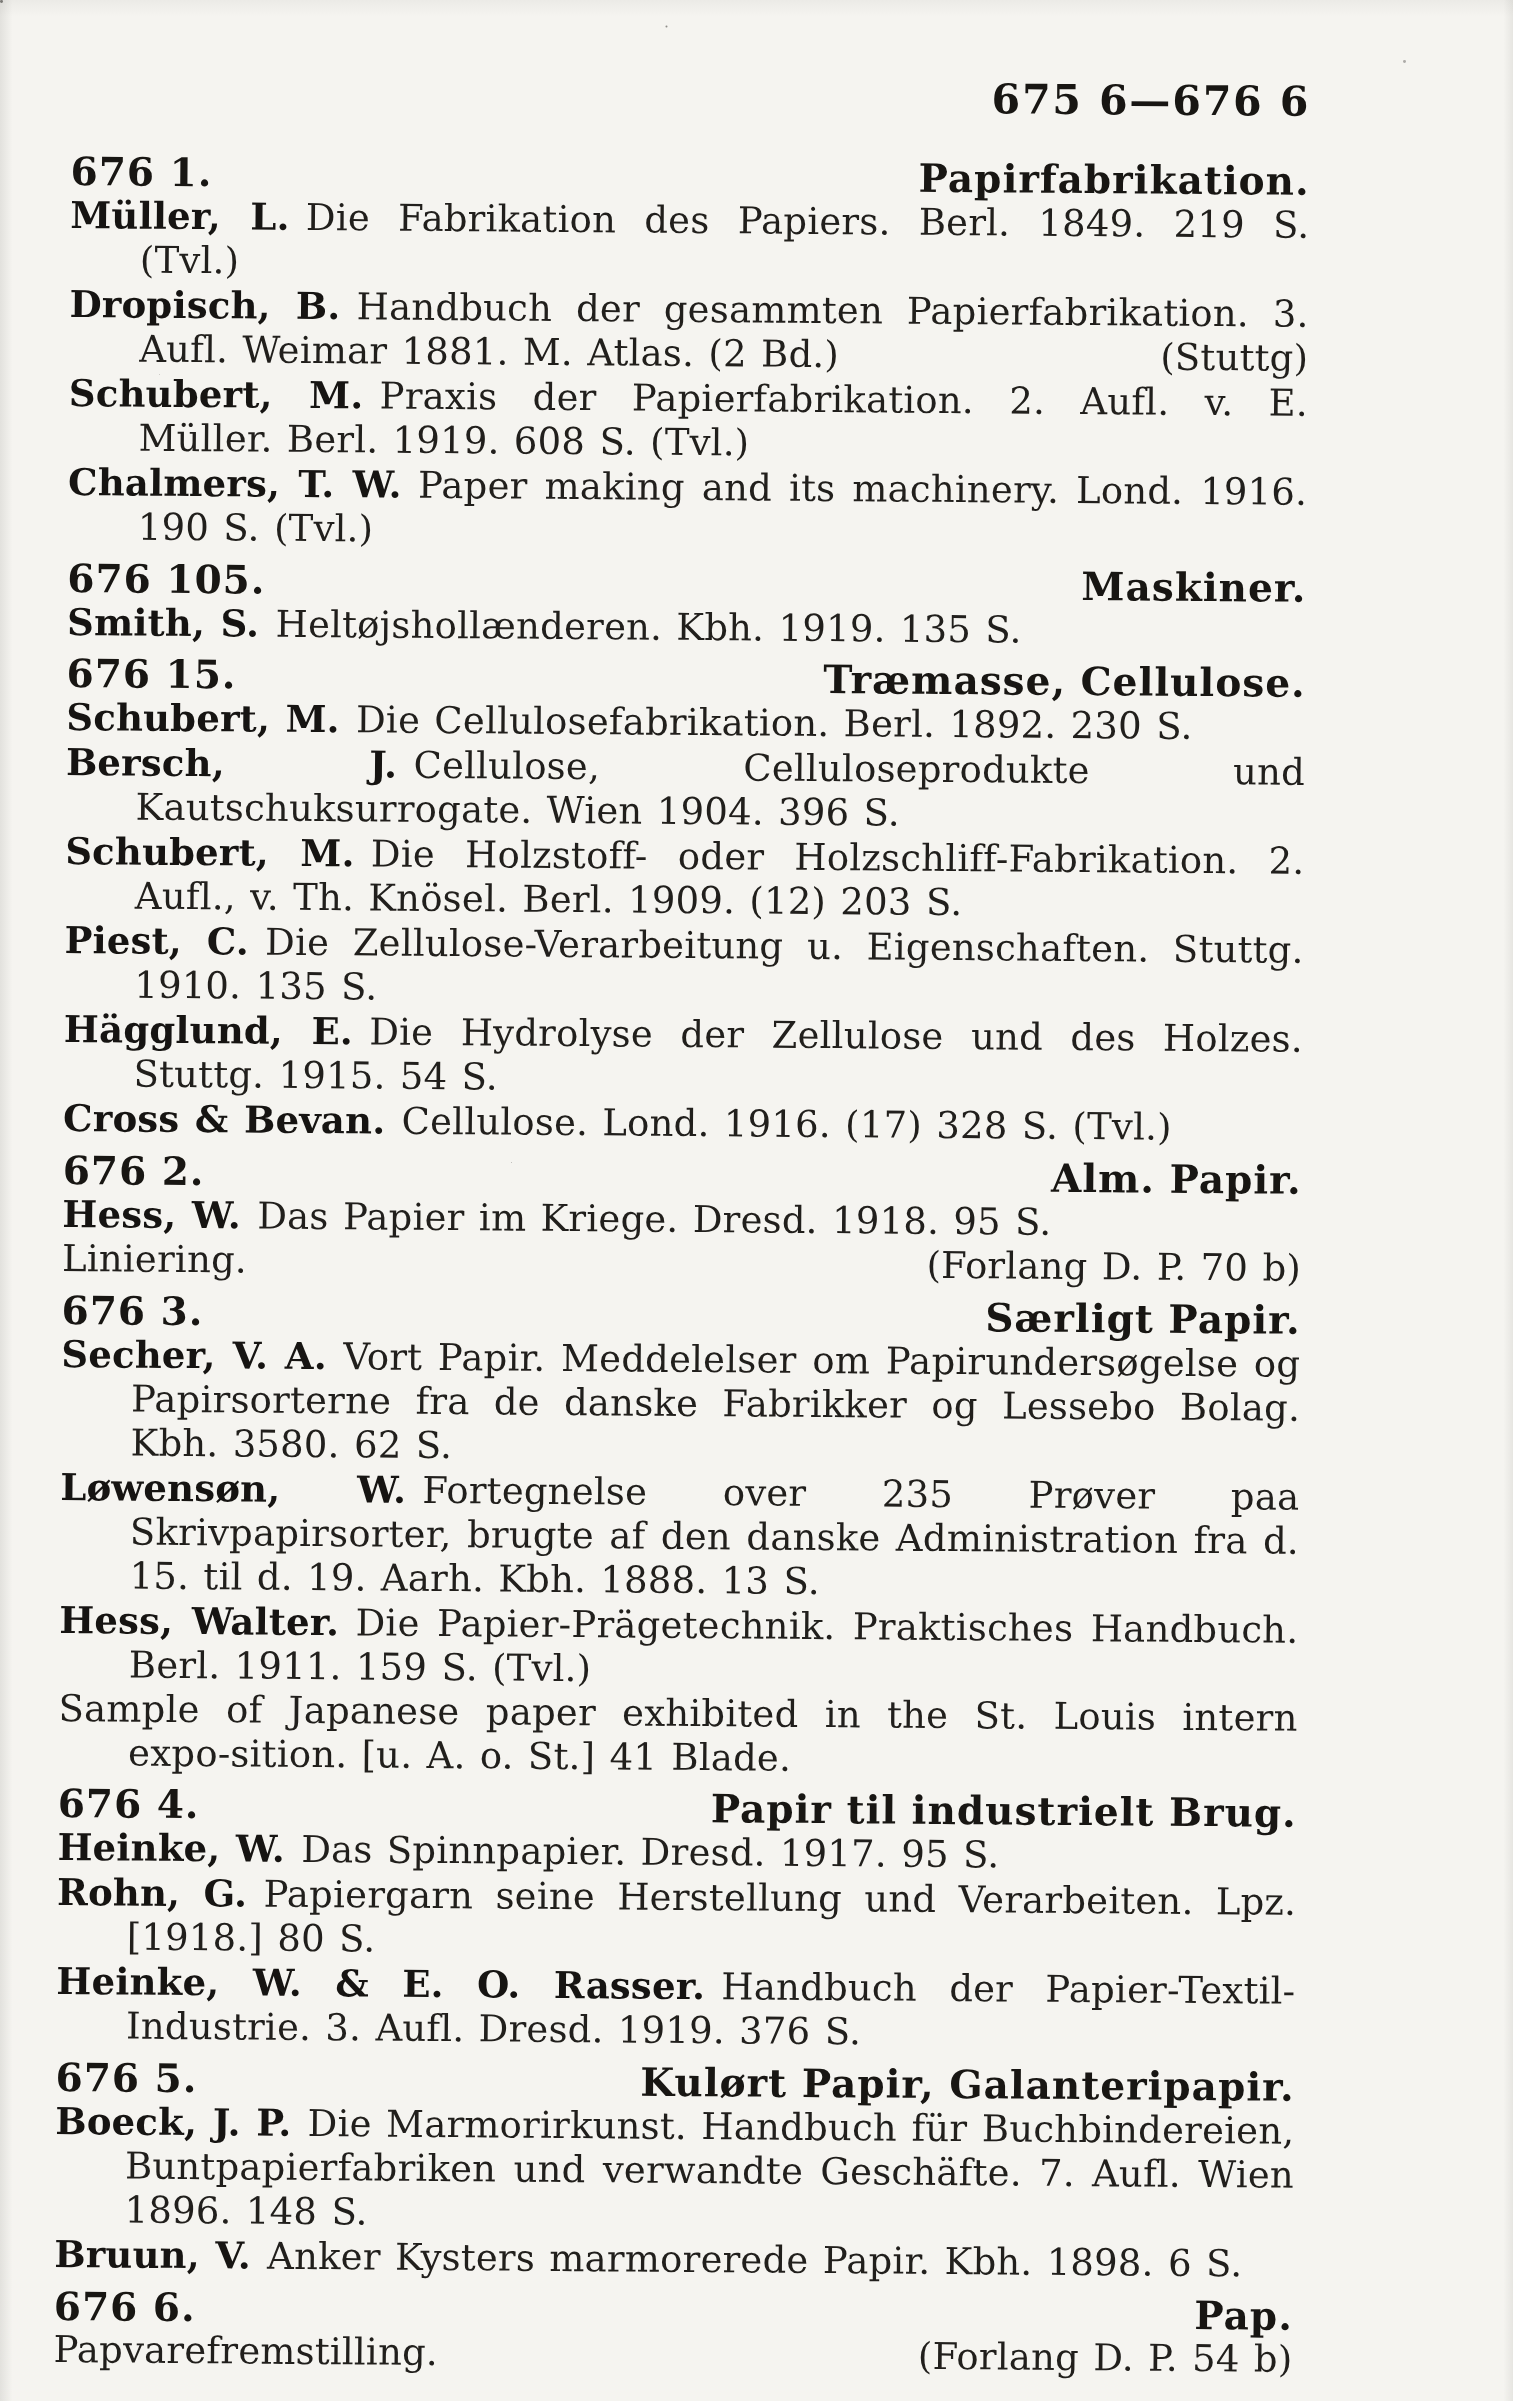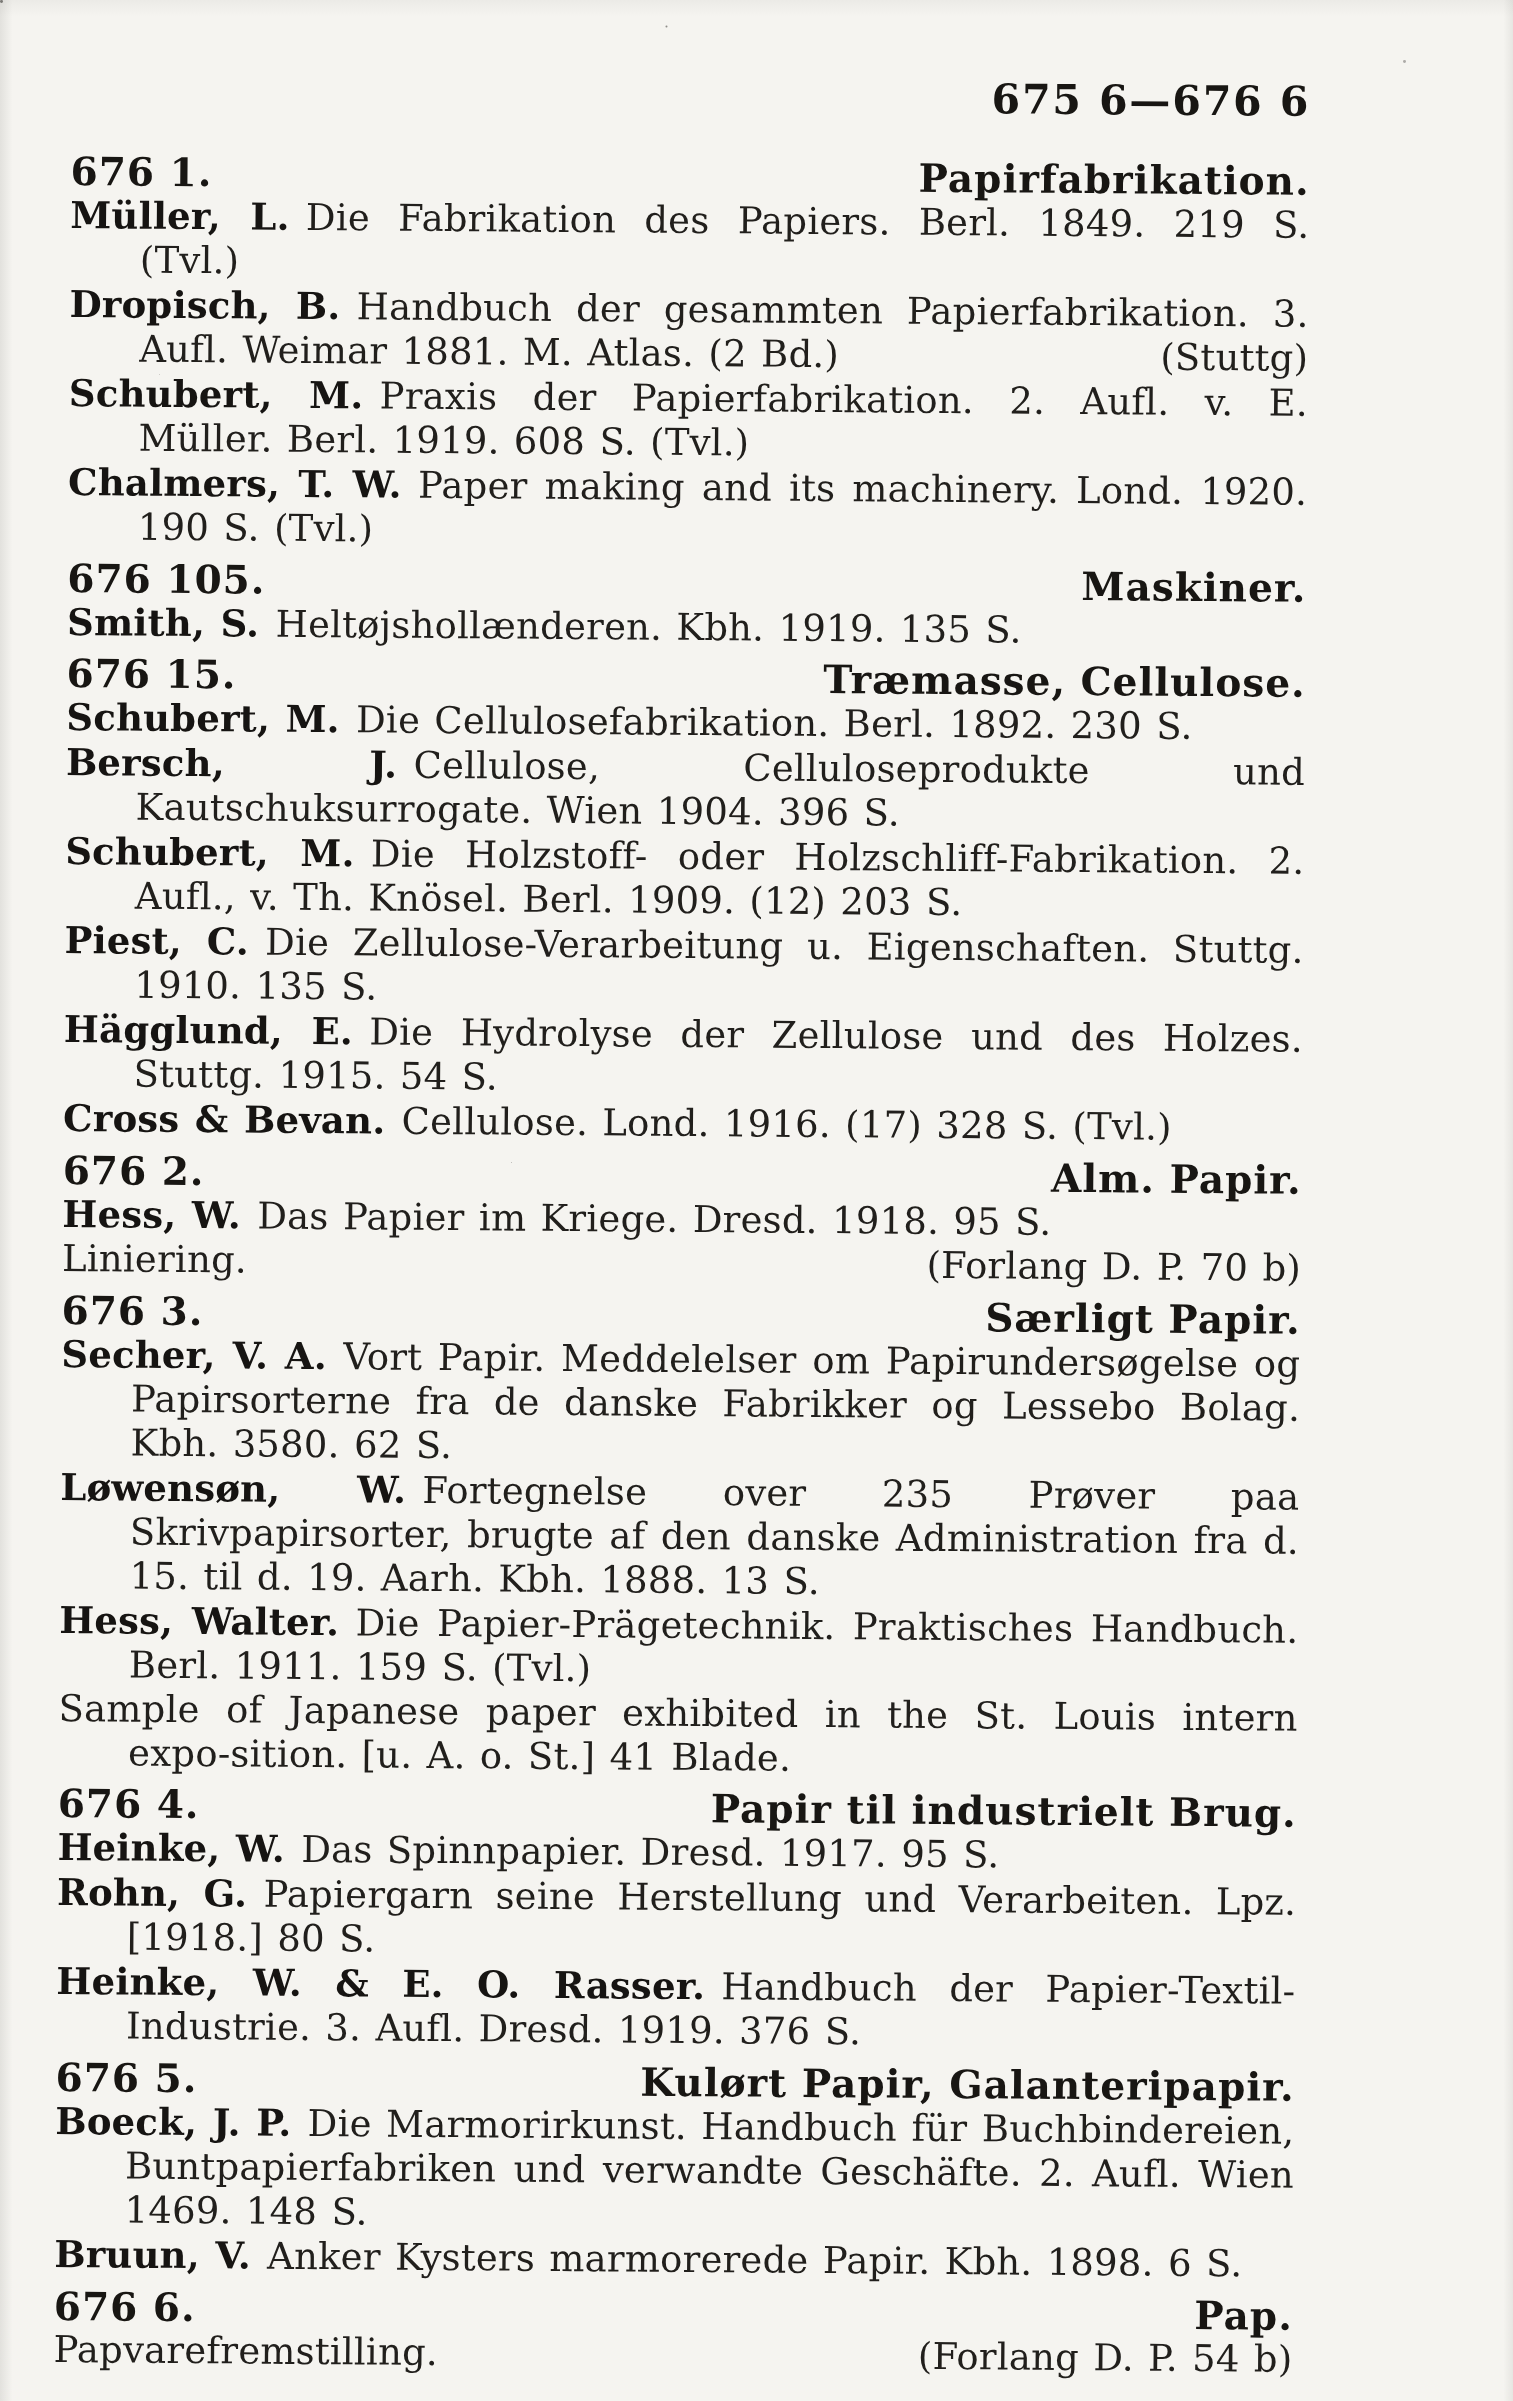--- a/index.html
+++ b/index.html
@@ -99,21 +99,21 @@
     <div class="page-header">675 6—676 6</div>
 
     <div class="section">
       <div class="section-head">
         <span class="sec-num">676 1.</span>
         <span class="sec-title">Papirfabrikation.</span>
       </div>
       <p class="entry"><span class="author">Müller, L.</span><span class="etext">Die Fabrikation des Papiers. Berl. 1849. 219 S. (Tvl.)</span></p>
       <p class="entry"><span class="author">Dropisch, B.</span><span class="etext">Handbuch der gesammten Papierfabrikation. 3. Aufl. Weimar 1881. M. Atlas. (2 Bd.)</span><span class="right-note">(Stuttg)</span></p>
       <p class="entry"><span class="author">Schubert, M.</span><span class="etext">Praxis der Papierfabrikation. 2. Aufl. v. E. Müller. Berl. 1919. 608 S. (Tvl.)</span></p>
-      <p class="entry"><span class="author">Chalmers, T. W.</span><span class="etext">Paper making and its machinery. Lond. 1920. 190 S. (Tvl.)</span></p>
+      <p class="entry"><span class="author">Chalmers, T. W.</span><span class="etext">Paper making and its machinery. Lond. 1916. 190 S. (Tvl.)</span></p>
     </div>
 
     <div class="section">
       <div class="section-head">
         <span class="sec-num">676 105.</span>
         <span class="sec-title">Maskiner.</span>
       </div>
       <p class="entry"><span class="author">Smith, S.</span><span class="etext">Heltøjshollænderen. Kbh. 1919. 135 S.</span></p>
     </div>
 
@@ -158,21 +158,21 @@
       <p class="entry"><span class="author">Heinke, W.</span><span class="etext">Das Spinnpapier. Dresd. 1917. 95 S.</span></p>
       <p class="entry"><span class="author">Rohn, G.</span><span class="etext">Papiergarn seine Herstellung und Verarbeiten. Lpz. [1918.] 80 S.</span></p>
       <p class="entry"><span class="author">Heinke, W. &amp; E. O. Rasser.</span><span class="etext">Handbuch der Papier-Textil-Industrie. 3. Aufl. Dresd. 1919. 376 S.</span></p>
     </div>
 
     <div class="section">
       <div class="section-head">
         <span class="sec-num">676 5.</span>
         <span class="sec-title">Kulørt Papir, Galanteripapir.</span>
       </div>
-      <p class="entry"><span class="author">Boeck, J. P.</span><span class="etext">Die Marmorirkunst. Handbuch für Buchbindereien, Buntpapierfabriken und verwandte Geschäfte. 2. Aufl. Wien 1469. 148 S.</span></p>
+      <p class="entry"><span class="author">Boeck, J. P.</span><span class="etext">Die Marmorirkunst. Handbuch für Buchbindereien, Buntpapierfabriken und verwandte Geschäfte. 7. Aufl. Wien 1896. 148 S.</span></p>
       <p class="entry"><span class="author">Bruun, V.</span><span class="etext">Anker Kysters marmorerede Papir. Kbh. 1898. 6 S.</span></p>
     </div>
 
     <div class="section">
       <div class="section-head">
         <span class="sec-num">676 6.</span>
         <span class="sec-title">Pap.</span>
       </div>
       <p class="entry"><span class="etext">Papvarefremstilling.</span><span class="right-note">(Forlang D. P. 54 b)</span></p>
     </div>

